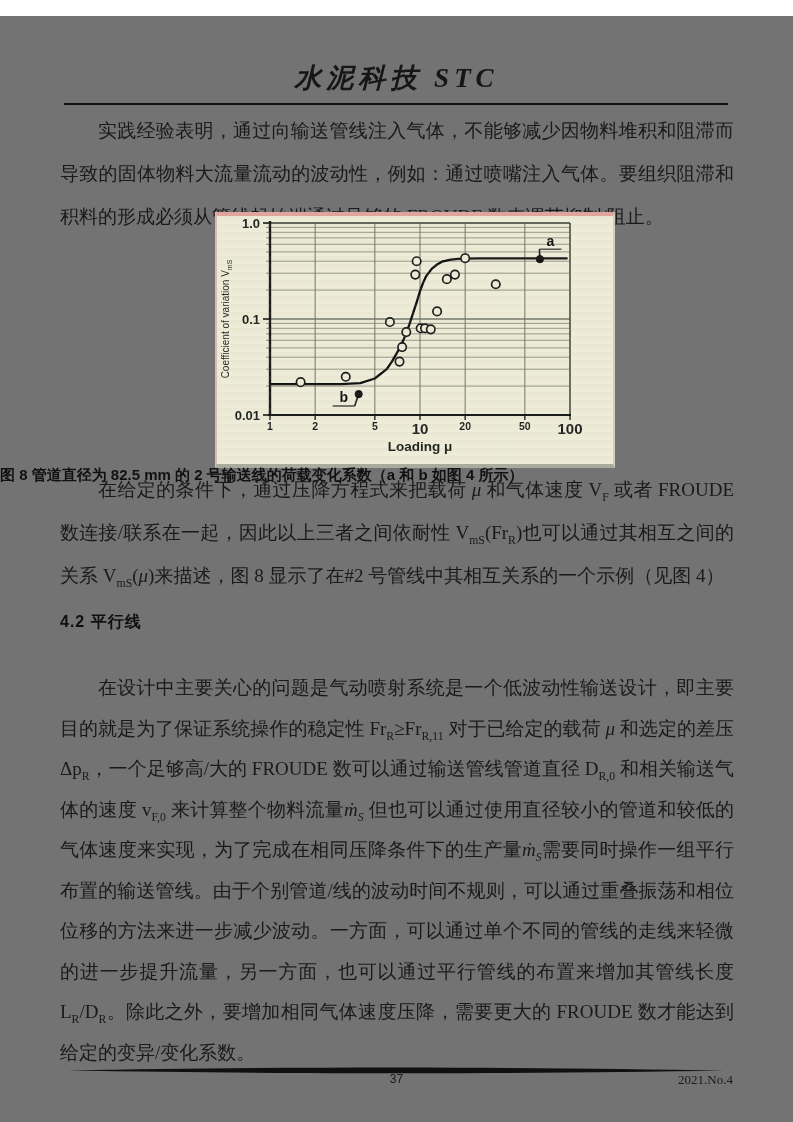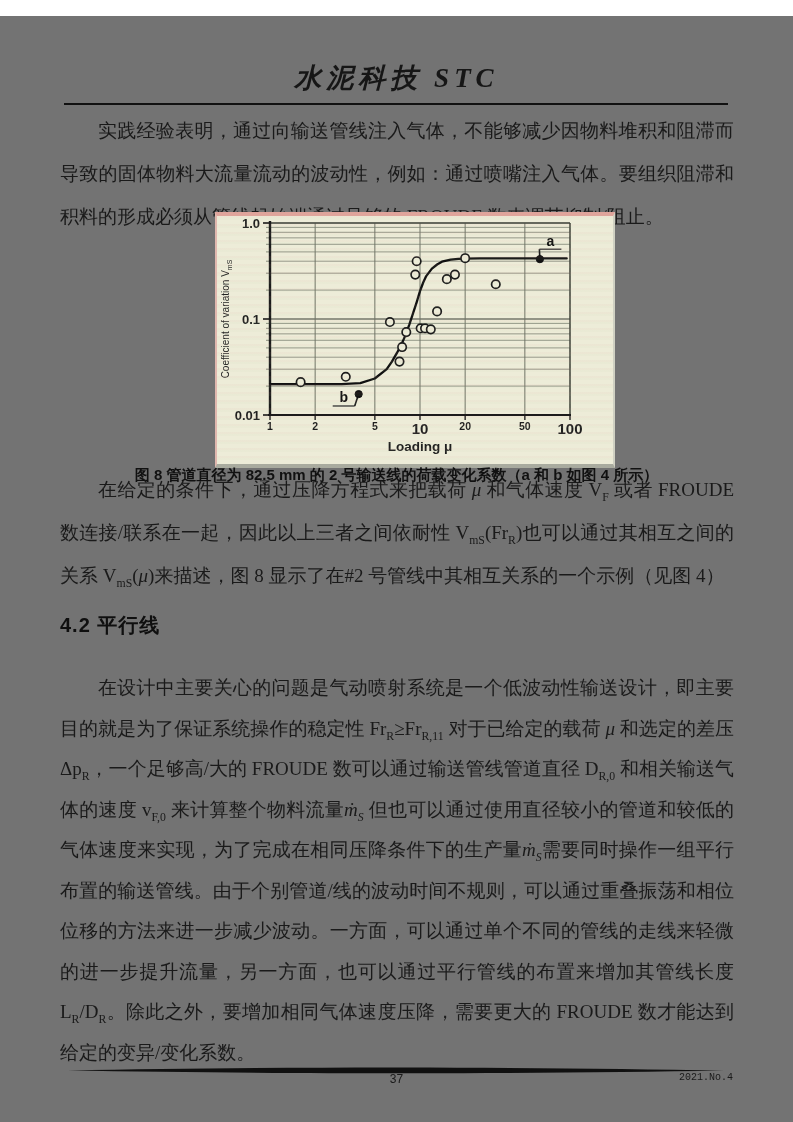--- a/index.html
+++ b/index.html
@@ -28,37 +28,37 @@
     border-left:2px solid #e0b7ae;border-right:2px solid #cfd0c2;
     box-sizing:content-box;
   }
   .fig::after{
     content:"";position:absolute;inset:0;pointer-events:none;
     background:repeating-linear-gradient(to bottom,
       rgba(214,160,150,0.07) 0 2px, rgba(180,200,160,0.06) 2px 4px,
       rgba(255,255,255,0) 4px 8px);
   }
   .fig-caption{
-    position:absolute;top:450px;left:0;width:793px;text-align:center;
+    position:absolute;top:450px;left:0;width:793px;
     font-family:"Liberation Sans","DejaVu Sans",sans-serif;
     font-size:15px;font-weight:700;color:#111;
   }
   .sec-heading{
     position:absolute;top:596px;left:60px;
     font-family:"Liberation Sans","DejaVu Sans",sans-serif;
-    font-size:20px;font-weight:700;color:#0f0f0f;letter-spacing:1px;
+    font-size:16px;font-weight:700;color:#0f0f0f;letter-spacing:1px;
   }
   .ftr-rule{position:absolute;top:1045px;left:66px;width:660px;height:9px;}
   .ftr-page{
     position:absolute;top:1056px;left:0;width:793px;text-align:center;
     font-family:"Liberation Sans","DejaVu Sans",sans-serif;font-size:12px;color:#1a1a1a;
   }
   .ftr-issue{
     position:absolute;top:1056px;right:60px;
-    font-family:Liberation Mono, monospace;font-size:10px;color:#1a1a1a;
+    font-family:Liberation Serif, serif;font-size:13px;color:#1a1a1a;
   }
   .chart-svg text{font-family:"Liberation Sans","DejaVu Sans",sans-serif;}
 </style>
 </head>
 <body>
 
 <div id="page">
 
   <div class="hdr-title">水泥科技 STC</div>
   <div class="hdr-rule"></div>

